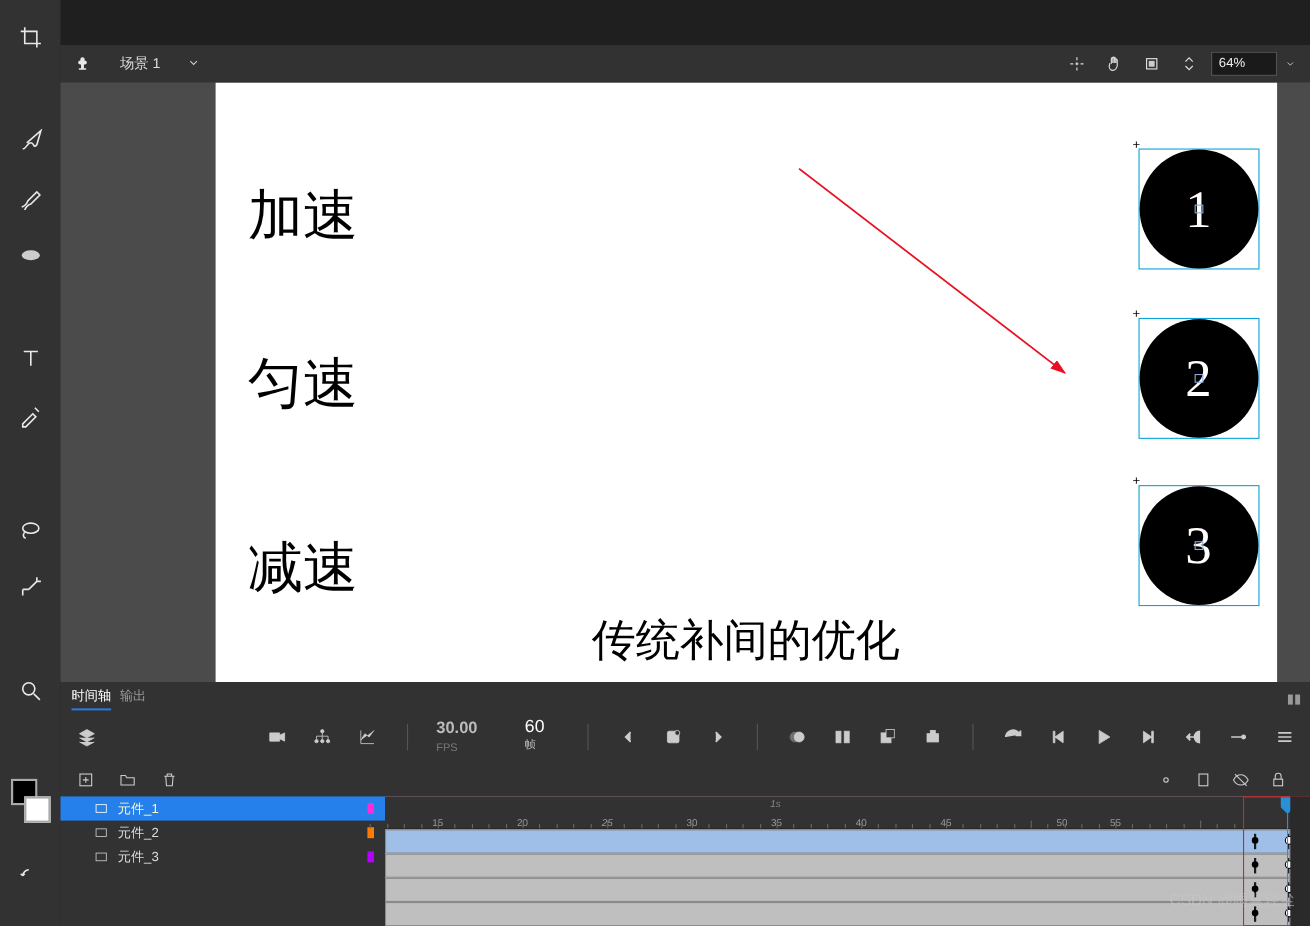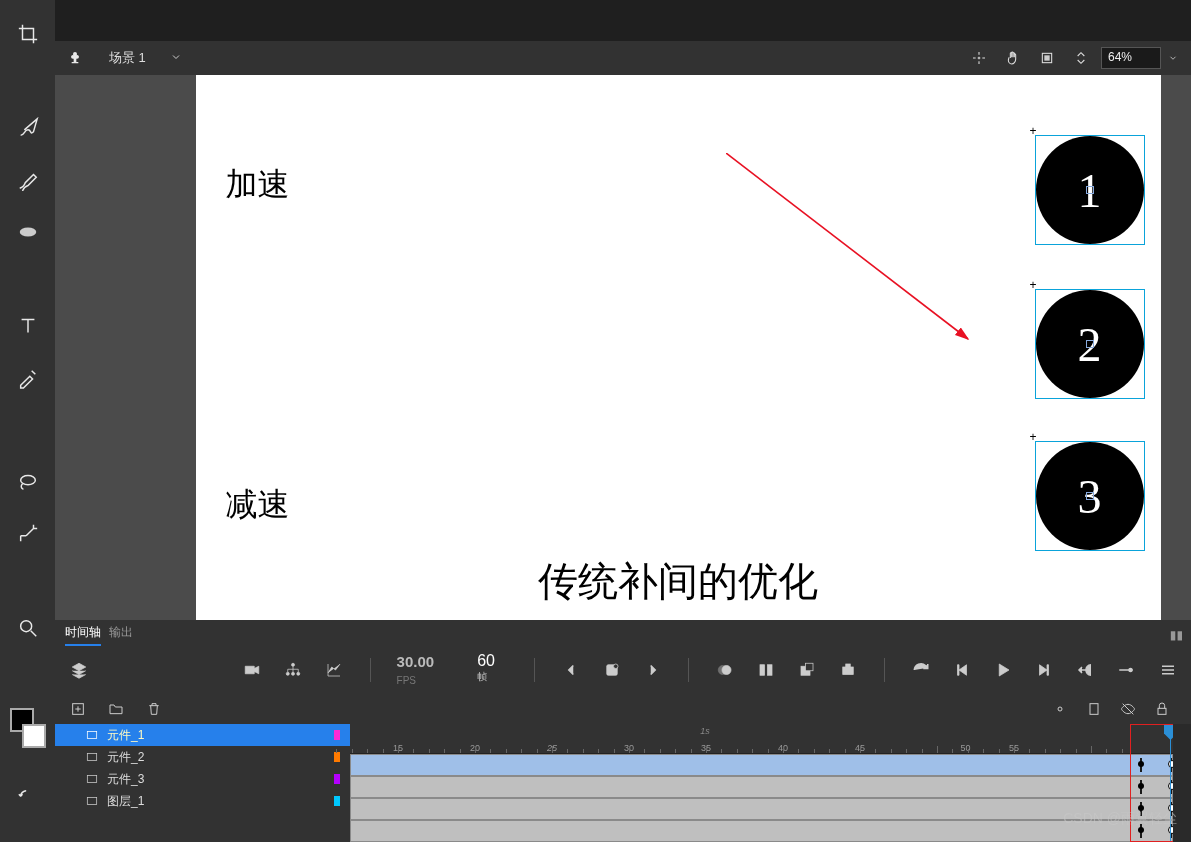--- a/index.html
+++ b/index.html
@@ -27,21 +27,21 @@
   .topbar .chev { margin-left:18px; }
   .topbar .spacer { flex:1; }
   .topbar .ribtn { width:24px; height:24px; margin-left:10px; display:flex; align-items:center; justify-content:center; color:#ddd; cursor:pointer; }
   .topbar .ribtn svg { width:16px; height:16px; stroke:#ddd; fill:none; stroke-width:1.6; }
   .zoom-box { width:60px; height:22px; background:#1a1a1a; border:1px solid #555; margin-left:8px; padding:2px 6px; font-size:12px; color:#eee; }
   .zoom-dd { width:16px; height:22px; margin-left:4px; display:flex; align-items:center; justify-content:center; }
 
   
   .stage-wrap { flex:1; background:#4b4b4b; display:flex; justify-content:center; padding-top:0; overflow:hidden; position:relative; }
   .stage { width:965px; height:548px; background:#fff; margin-top:0; position:relative; margin-left:130px; margin-right:20px; overflow:visible; color:#000;}
-  .stage .lbl { position:absolute; font-size:32px; font-weight:400; color:#000; }
+  .stage .lbl { position:absolute; font-size:50px; font-weight:400; color:#000; }
   .circwrap { position:absolute; width:110px; height:110px; border:1px solid #0aa3da; background:#fff; }
   .circwrap::before { content:"+"; position:absolute; top:-12px; left:-6px; font-size:12px; color:#000;}
   .circ { width:100%; height:100%; border-radius:50%; background:#000; color:#fff; font-size:48px; font-family:"Times New Roman",serif; display:flex; align-items:center; justify-content:center; }
   .circ.sel::after{content:"";position:absolute;top:50%;left:50%;width:6px;height:6px;border:1px solid #8ad;transform:translate(-50%,-50%);}
   .arrow { position:absolute; }
   .stage .title { position:absolute; bottom:14px; left:50%; transform:translateX(-50%); font-size:40px; color:#000; }
 
   
   .tabs { height:26px; display:flex; align-items:flex-end; padding-left:10px; background:#323232; font-size:12px; gap:8px; color:#999; }
   .tabs .tab.active { color:#fff; border-bottom:2px solid #2680eb; padding-bottom:3px;}
@@ -202,20 +202,21 @@
       <span class="zoom-dd">
           <svg width="10" height="10" viewBox="0 0 24 24" stroke="#ccc" fill="none" stroke-width="2">
             <path d="M6 9l6 6 6-6"></path>
           </svg>
         </span>
     </div>
 
     <div class="stage-wrap">
       <div class="stage">
         <div class="lbl" style="left:30px; top:88px;">加速</div>
+        <div class="lbl" style="left:30px; top:240px;">匀速</div>
         <div class="lbl" style="left:30px; top:408px;">减速</div>
 
         <div class="circwrap" style="right:16px; top:60px;">
             <div class="circ sel">1</div>
           </div>
         <div class="circwrap" style="right:16px; top:214px;">
             <div class="circ sel">2</div>
           </div>
         <div class="circwrap" style="right:16px; top:366px;">
             <div class="circ sel">3</div>
@@ -412,27 +413,20 @@
                 </svg></span>
               <span>元件_2</span>
               <span class="chip" style="background:#ff7a00"></span>
             </div>
             <div class="layer">
               <span class="licon"><svg viewBox="0 0 24 24">
                   <rect x="4" y="6" width="16" height="12"></rect>
                 </svg></span>
               <span>元件_3</span>
               <span class="chip" style="background:#b400ff"></span>
-            </div>
-            <div class="layer">
-              <span class="licon"><svg viewBox="0 0 24 24">
-                  <rect x="4" y="6" width="16" height="12"></rect>
-                </svg></span>
-              <span>图层_1</span>
-              <span class="chip" style="background:#00c8ff"></span>
             </div>
           </div>
         <div class="frames">
           <div class="ruler" id="ruler">
             <span class="sec" style="left:355px">1s</span>
             <span class="sec" style="left:820px">2s</span>
           <span class="tick" style="left: 48px;">15</span>
               <span class="tick" style="left: 125px;">20</span>
               <span class="tick" style="left: 202px; font-style: italic;">25</span>
               <span class="tick" style="left: 279px;">30</span>

